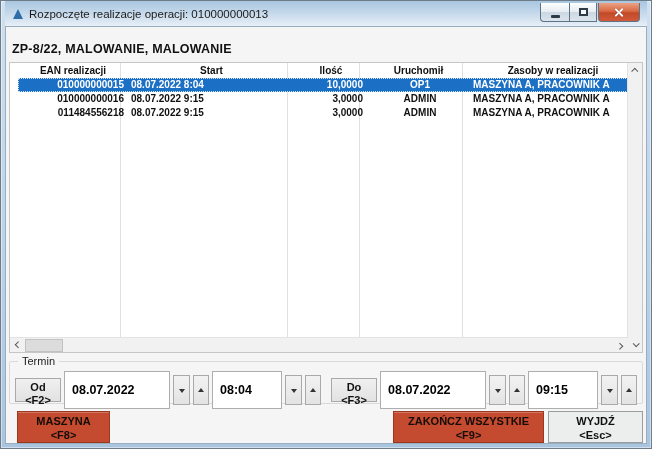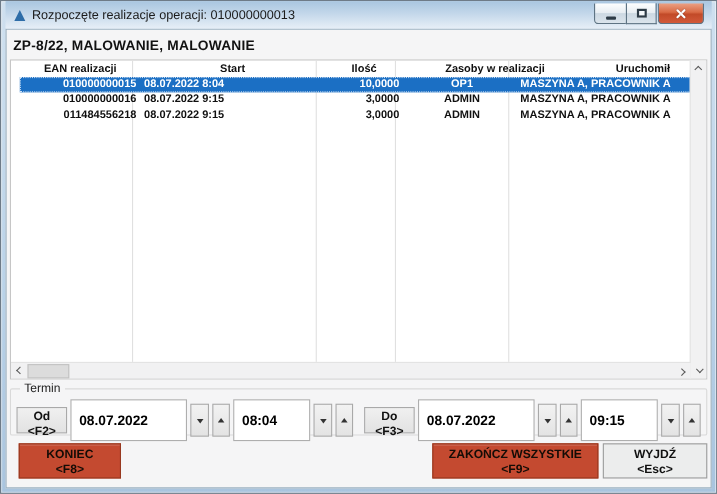--- a/index.html
+++ b/index.html
@@ -39,21 +39,21 @@
   .glyph-x::before,.glyph-x::after { content:""; position:absolute; left:4.5px; top:0;
     width:2.2px; height:11px; background:#fff; border-radius:1px;
     box-shadow:0 0 1px rgba(60,0,0,.6); }
   .glyph-x::before { transform:rotate(45deg); }
   .glyph-x::after  { transform:rotate(-45deg); }
 
   
   .content { width:642px; height:418px; background:#f5f5f6;
     border:1px solid #98aebf; padding:0; overflow:hidden; }
   .page-title { font-size:12.5px; font-weight:bold; color:#111;
-    margin:7px 0 6px 6px; letter-spacing:.2px; }
+    margin:15px 0 6px 6px; letter-spacing:.2px; }
 
   
   .tbl { position:relative; margin-left:3px; width:634px; height:291px;
     background:#fff; border:1px solid #c6c6c6; }
   .col-line { position:absolute; top:0; bottom:15px; width:1px; background:#e0e0e0; }
   .trow { position:absolute; left:8px; width:618px; display:flex;
     font-size:10px; font-weight:bold; color:#101010; }
   .thead { top:0; height:15px; align-items:center; }
   .thead .tcell { text-align:center; }
   .tcell { overflow:hidden; white-space:nowrap; line-height:14px; }
@@ -145,22 +145,22 @@
     <div class="tbl">
       <div class="col-line" style="left:110px"></div>
       <div class="col-line" style="left:277px"></div>
       <div class="col-line" style="left:349px"></div>
       <div class="col-line" style="left:452px"></div>
 
       <div class="trow thead">
         <div class="tcell c1">EAN realizacji</div>
         <div class="tcell c2">Start</div>
         <div class="tcell c3">Ilość</div>
+        <div class="tcell c4">Uruchomił</div>
         <div class="tcell c5">Zasoby w realizacji</div>
-        <div class="tcell c4">Uruchomił</div>
       </div>
 
       <div class="trow drow selected" style="top:15px">
         <div class="tcell c1">010000000015</div>
         <div class="tcell c2">08.07.2022 8:04</div>
         <div class="tcell c3">10,0000</div>
         <div class="tcell c4">OP1</div>
         <div class="tcell c5">MASZYNA A, PRACOWNIK A</div>
       </div>
       <div class="trow drow" style="top:29px">
@@ -238,21 +238,21 @@
             </div>
           <div class="spin up">
               <span class="tri-up"></span>
             </div>
         </div>
       </div>
     </fieldset>
 
     <div class="actions">
       <div class="abtn red btn-koniec">
-        <span>KONIEC</span>
+        <span>MASZYNA</span>
         <span class="l2">&lt;F8&gt;</span>
       </div>
       <div class="abtn red btn-zakoncz">
         <span>ZAKOŃCZ WSZYSTKIE</span>
         <span class="l2">&lt;F9&gt;</span>
       </div>
       <div class="abtn gray btn-wyjdz">
         <span>WYJDŹ</span>
         <span class="l2">&lt;Esc&gt;</span>
       </div>

